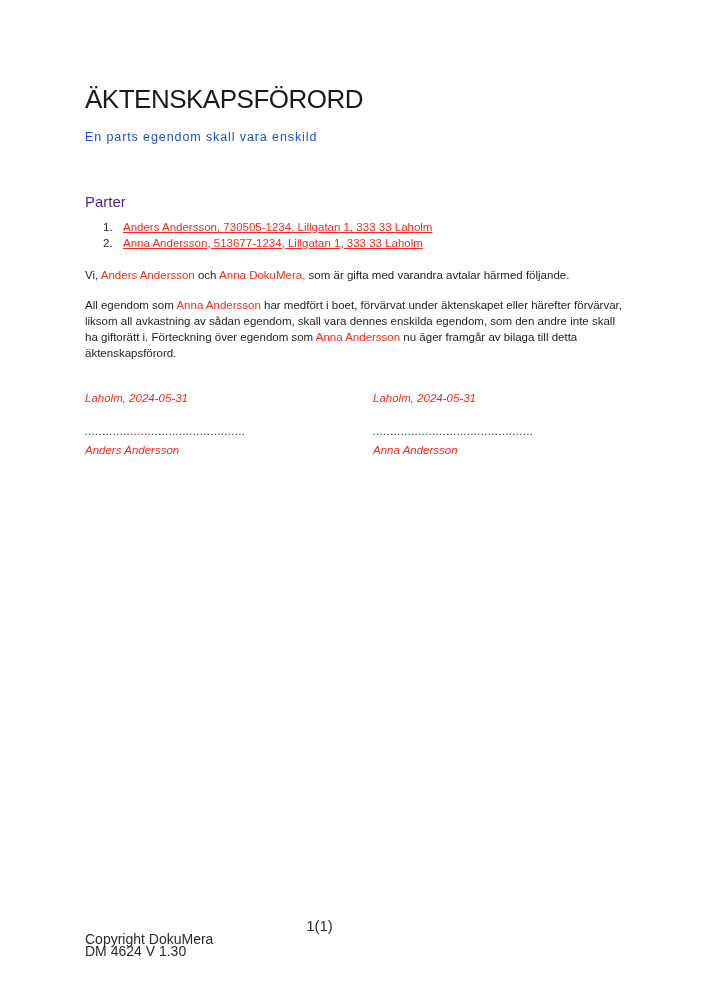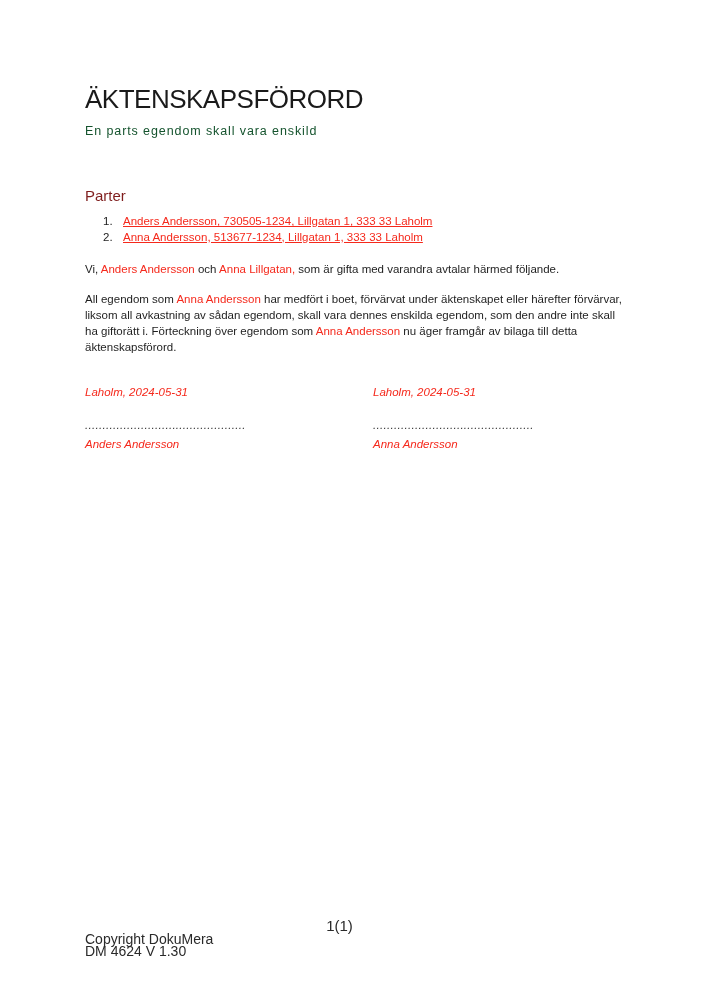--- a/index.html
+++ b/index.html
@@ -8,49 +8,48 @@
     background: #ffffff;
   }
   .page {
     position: relative;
     width: 639px;
     height: 1000px;
     background: #ffffff;
     font-family: "Liberation Sans", sans-serif;
     color: #1e1e1e;
     overflow: hidden;
-    padding-left: 40px;
   }
   .content {
     position: absolute;
     left: 85px;
     top: 0;
     width: 537px;
   }
   .doc-title {
     margin-top: 84px;
     font-size: 26px;
     line-height: 30px;
     font-weight: 400;
     letter-spacing: -0.5px;
     color: #1a1a1a;
   }
   .doc-subtitle {
-    margin-top: 10px;
+    margin-top: 16px;
     font-size: 12.5px;
     line-height: 15px;
     letter-spacing: 0.9px;
-    color: #14532d;
+    color: #1d4ed8;
   }
   .section-heading {
     margin-top: 48px;
     font-size: 15px;
     line-height: 18px;
     font-weight: 400;
-    color: #7f1d1d;
+    color: #4c1d95;
   }
   .party-list {
     margin-top: 9px;
   }
   .party-row {
     display: flex;
     font-size: 11.5px;
     line-height: 15.5px;
   }
   .party-number {
@@ -132,21 +131,21 @@
       <div class="party-row">
         <span class="party-number">1.</span>
         <span class="party-text">Anders Andersson, 730505-1234, Lillgatan 1, 333 33 Laholm</span>
       </div>
       <div class="party-row">
         <span class="party-number">2.</span>
         <span class="party-text">Anna Andersson, 513677-1234, Lillgatan 1, 333 33 Laholm</span>
       </div>
     </div>
 
-    <div class="para intro-para"><span>Vi, </span><span class="red">Anders Andersson</span><span> och </span><span class="red">Anna Lillgatan,</span><span> som är gifta med varandra avtalar härmed följande.</span></div>
+    <div class="para intro-para"><span>Vi, </span><span class="red">Anders Andersson</span><span> och </span><span class="red">Anna DokuMera,</span><span> som är gifta med varandra avtalar härmed följande.</span></div>
 
     <div class="para main-para"><span>All egendom som </span><span class="red">Anna Andersson</span><span> har medfört i boet, förvärvat under äktenskapet eller härefter förvärvar, liksom all avkastning av sådan egendom, skall vara dennes enskilda egendom, som den andre inte skall ha giftorätt i. Förteckning över egendom som </span><span class="red">Anna Andersson</span><span> nu äger framgår av bilaga till detta äktenskapsförord.</span></div>
 
     <div class="signature-block">
       <div class="signature-col">
         <div class="sig-date">Laholm, 2024-05-31</div>
         <div class="sig-line">..............................................</div>
         <div class="sig-name">Anders Andersson</div>
       </div>
       <div class="signature-col">

